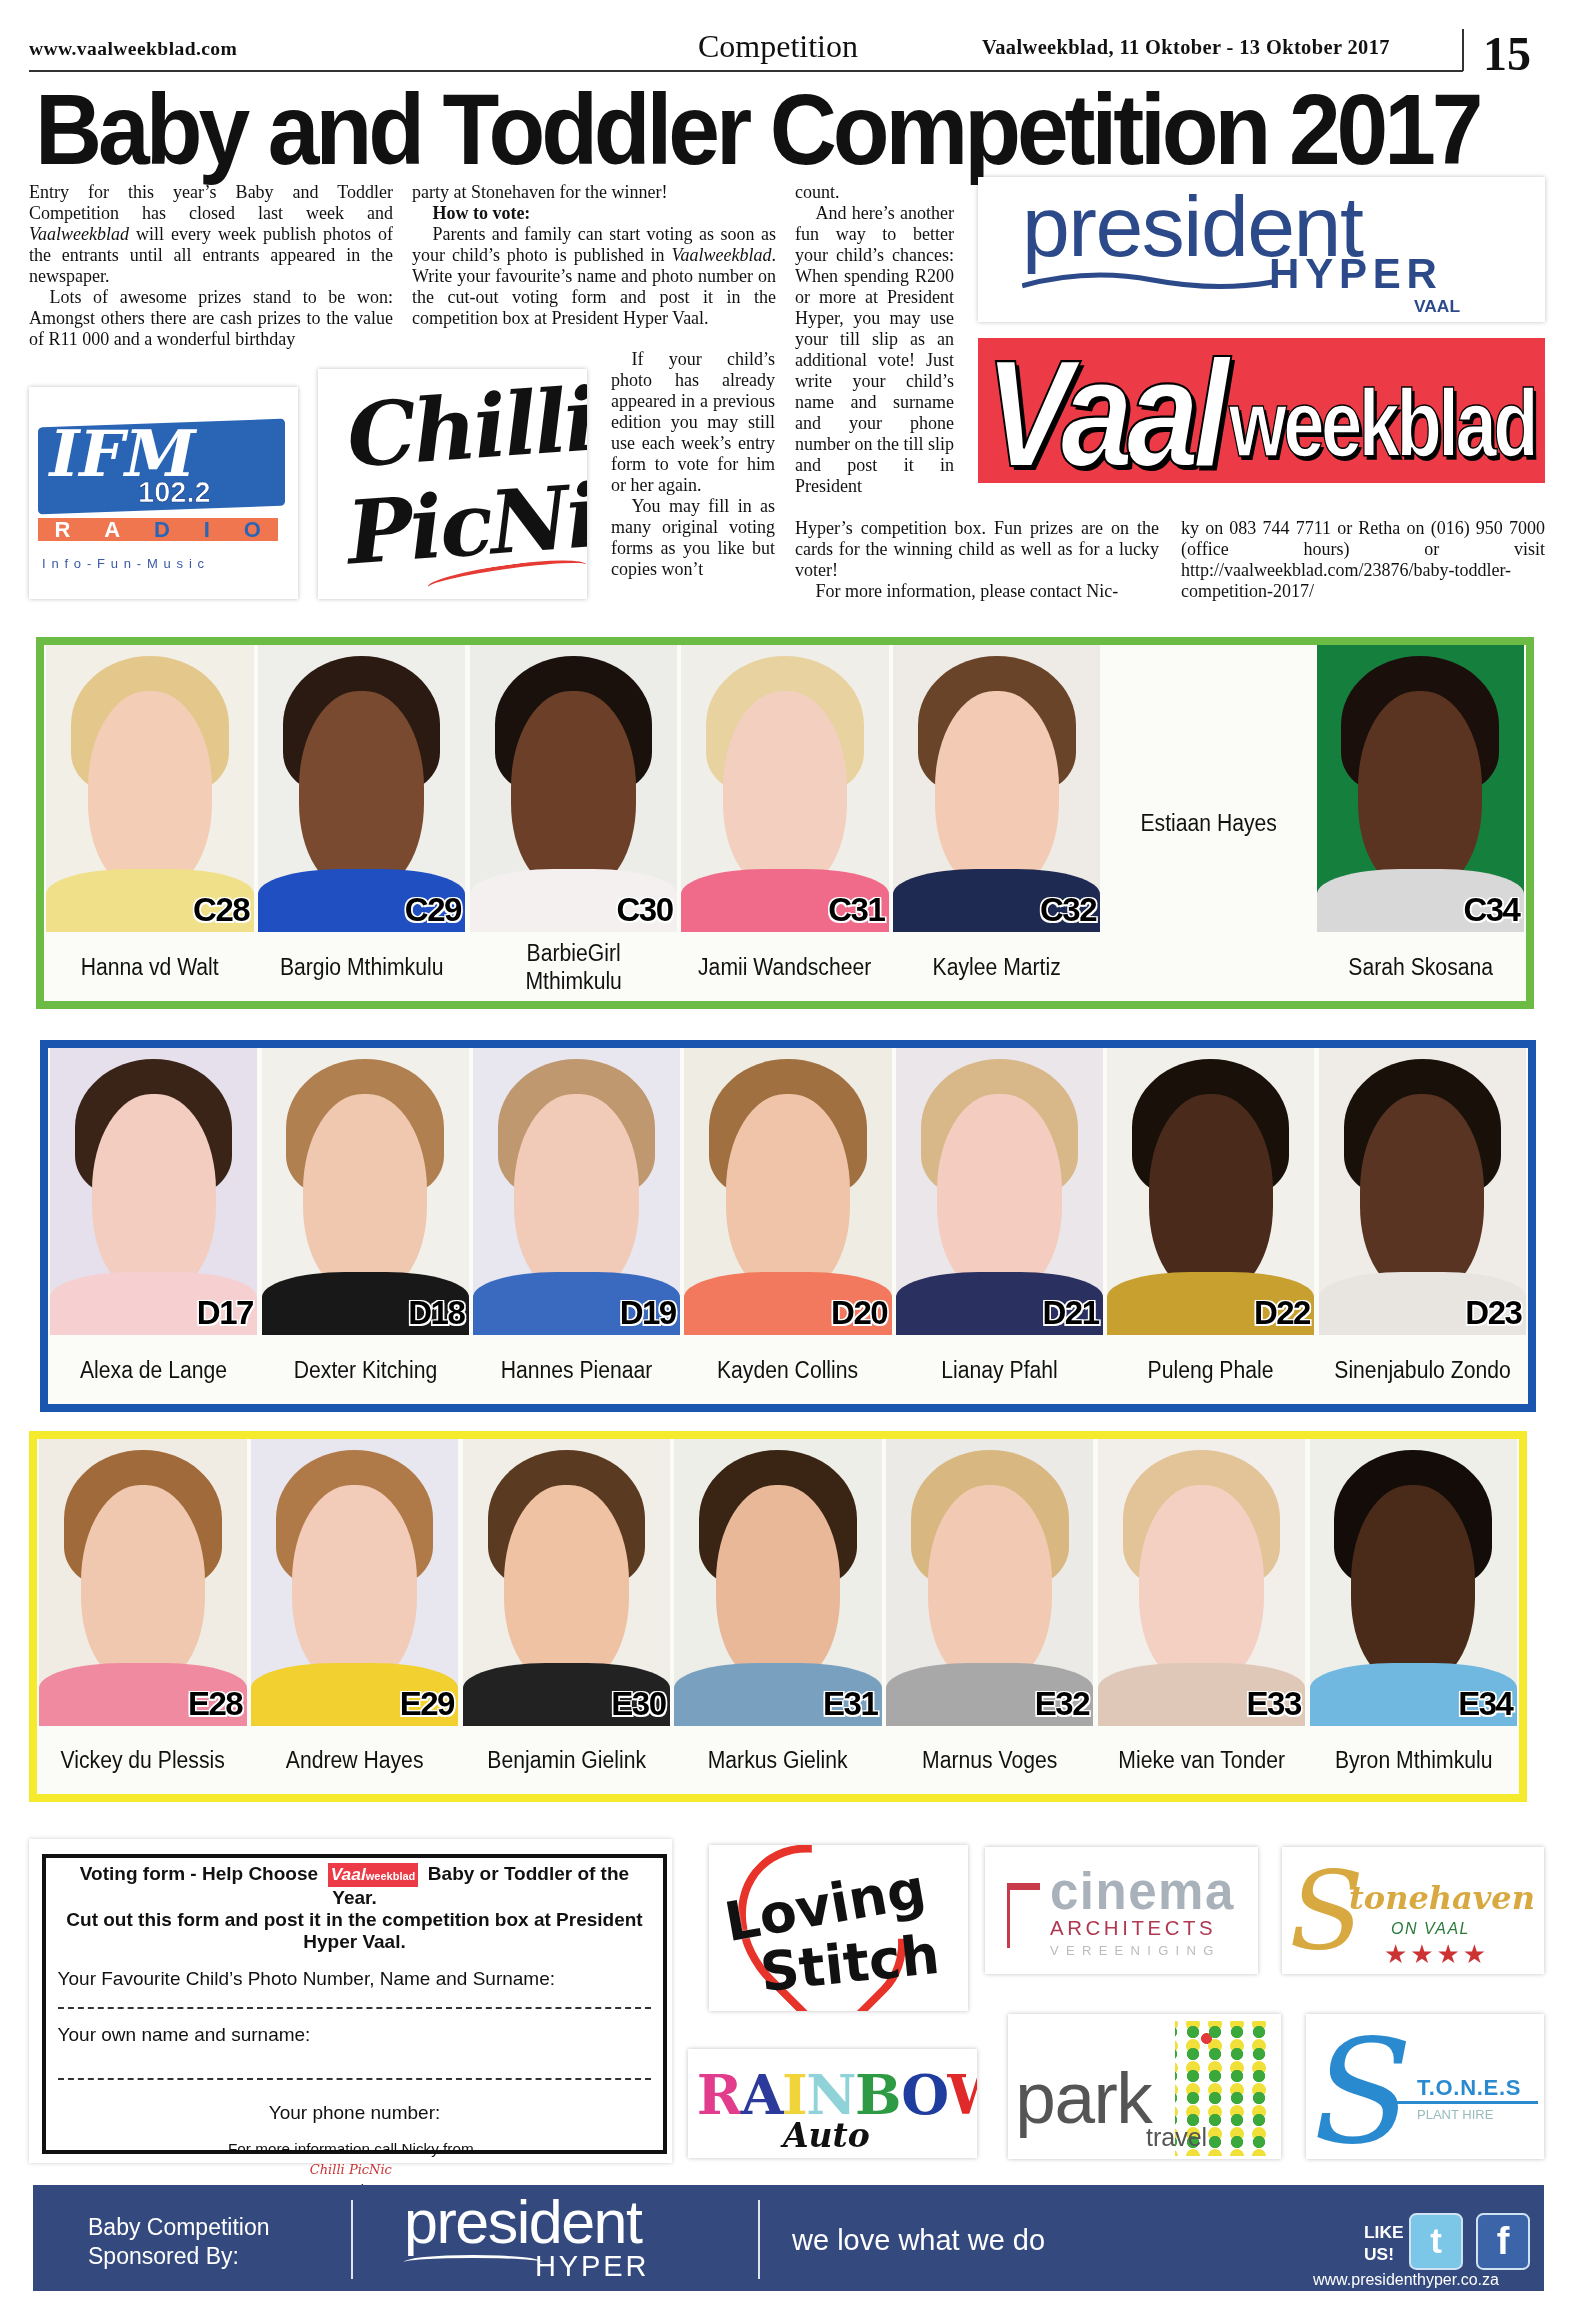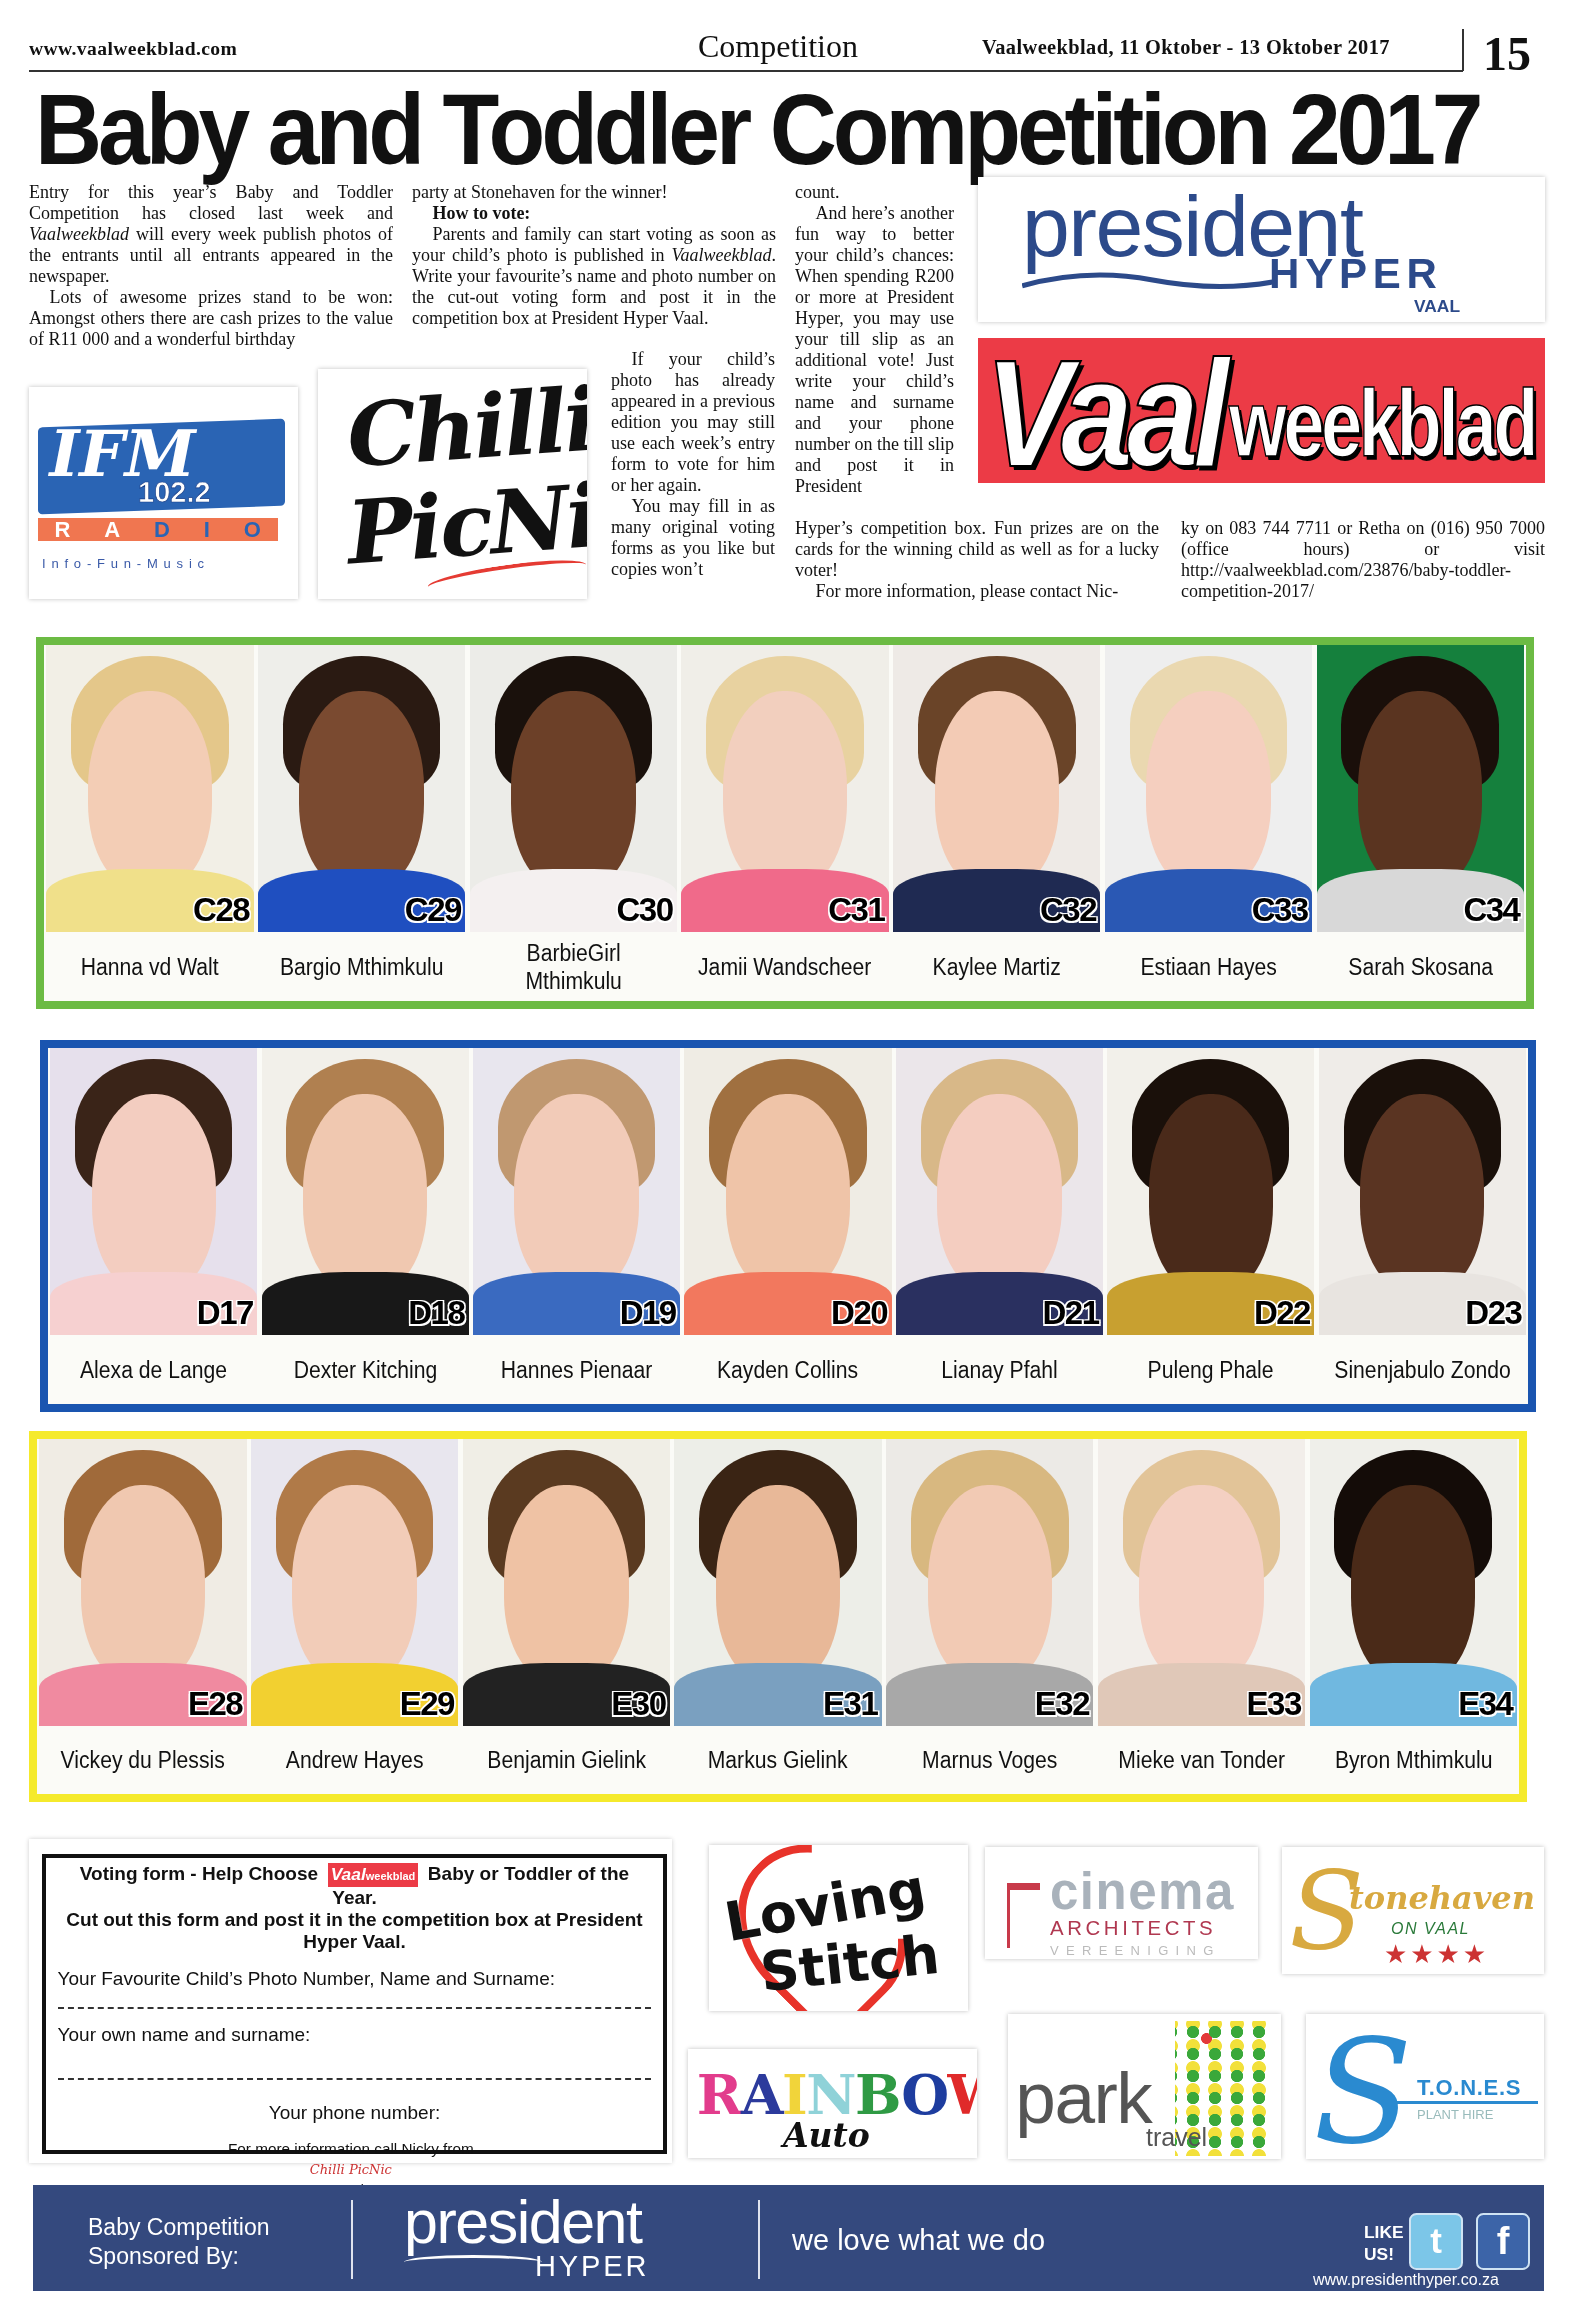--- a/index.html
+++ b/index.html
@@ -90,21 +90,21 @@
   .vote .info { font-size: 15.3px; margin-top: 10.2px; margin-left: -7.3px; display: flex; align-items: center; gap: 5.8px; flex-direction: column; }
   .vote .mini-cp { font-family: "DejaVu Serif", serif; font-style: italic; font-size: 13px; color: #c33; line-height: 11.6px; }
 
   
   .sp { position: absolute; background: #fff; box-shadow: 0 0 4.4px rgba(0,0,0,0.25); overflow: hidden; }
   .loving { left: 709px; top: 1845px; width: 259px; height: 166px; }
   .loving .heart { position: absolute; left: 22px; top: 7.3px; width: 182px; height: 153px; border: 8.7px solid #e8332a; border-radius: 50% 50% 10% 50%; transform: rotate(45deg); border-top-color: transparent; border-left-color: #e8332a; }
   .loving .l1 { position: absolute; left: 14.5px; top: 29px; font-family: "DejaVu Sans", sans-serif; font-size: 54px; font-weight: bold; transform: rotate(-10deg); color: #111; text-shadow: 0 0 1.5px #fff; }
   .loving .l2 { position: absolute; left: 51px; top: 87px; font-family: "DejaVu Sans", sans-serif; font-size: 54px; font-weight: bold; transform: rotate(-6deg); color: #111; }
 
-  .cinema { left: 985px; top: 1847px; width: 273px; height: 112px; }
+  .cinema { left: 985px; top: 1847px; width: 273px; height: 127px; }
   .cinema .chair { position: absolute; left: 22px; top: 36px; width: 33px; height: 65px; border-top: 7.3px solid #c83a4a; border-left: 3.6px solid #c83a4a; }
   .cinema .w1 { position: absolute; left: 65px; top: 14.5px; font-family: "Liberation Sans", sans-serif; font-size: 51px; font-weight: bold; color: #a9b2bb; letter-spacing: 1.5px; }
   .cinema .w2 { position: absolute; left: 65px; top: 70px; font-family: "Liberation Sans", sans-serif; font-size: 20.4px; color: #b03850; letter-spacing: 3.6px; }
   .cinema .w3 { position: absolute; left: 65px; top: 96px; font-family: "Liberation Sans", sans-serif; font-size: 13px; color: #bbb; letter-spacing: 7.3px; }
 
   .stonehaven { left: 1282px; top: 1847px; width: 262px; height: 127px; }
   .stonehaven .big { position: absolute; left: 7.3px; top: 0px; font-family: "DejaVu Serif", serif; font-style: italic; font-size: 109px; color: #d8a940; }
   .stonehaven .word { position: absolute; left: 67px; top: 32px; font-family: "DejaVu Serif", serif; font-style: italic; font-weight: bold; font-size: 32px; color: #d8a940; }
   .stonehaven .sub { position: absolute; left: 109px; top: 73px; font-family: "Liberation Sans", sans-serif; font-style: italic; font-size: 16px; color: #2a7a3a; letter-spacing: 1.5px; }
   .stonehaven .stars { position: absolute; left: 102px; top: 92px; font-size: 26px; color: #c33; letter-spacing: 2.9px; }
@@ -257,26 +257,20 @@
   <div class="cell">
       <div class="photo" style="background:#eeeae6">
         <div class="hair" style="background:#6a4428"></div>
         <div class="face" style="background:#f3cbb5"></div>
         <div class="shirt" style="background:#1f2a52"></div>
         <span class="code">C32</span>
       </div>
       <div class="name">Kaylee Martiz</div>
     </div>
   <div class="cell">
-      <div class="photo" style="background:#eeeeee">
-        <div class="hair" style="background:#ead8b0"></div>
-        <div class="face" style="background:#f5cfbf"></div>
-        <div class="shirt" style="background:#2a58b4"></div>
-        <span class="code">C33</span>
-      </div>
       <div class="name">Estiaan Hayes</div>
     </div>
   <div class="cell">
       <div class="photo" style="background:#15803d">
         <div class="hair" style="background:#1a0f0a"></div>
         <div class="face" style="background:#5a3420"></div>
         <div class="shirt" style="background:#d8d8d8"></div>
         <span class="code">C34</span>
       </div>
       <div class="name">Sarah Skosana</div>

